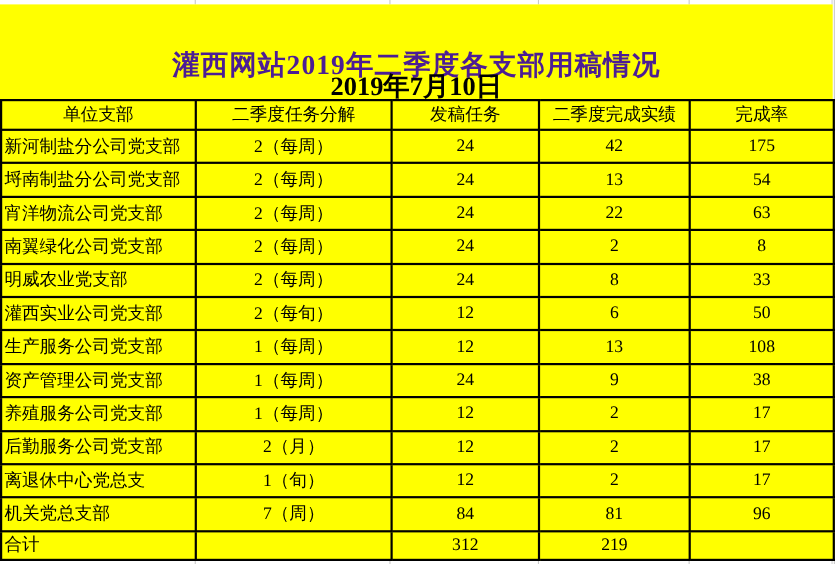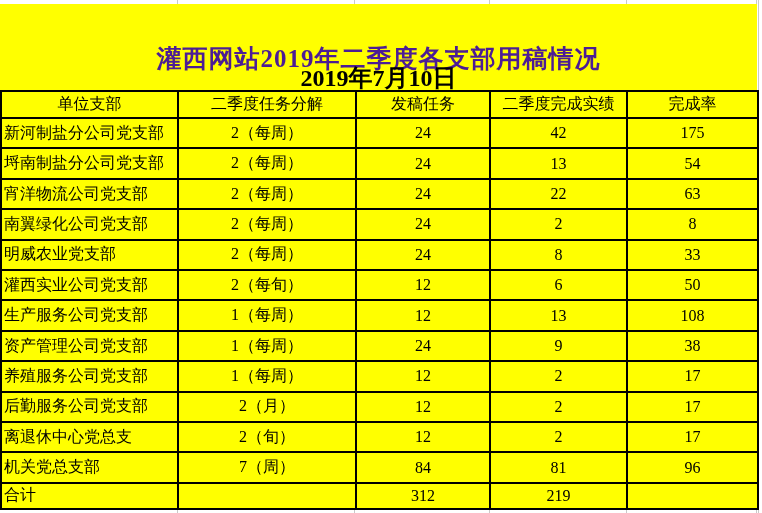--- a/index.html
+++ b/index.html
@@ -143,21 +143,21 @@
           </tr>
           <tr>
             <td class="unit-cell">后勤服务公司党支部</td>
             <td>2（月）</td>
             <td>12</td>
             <td>2</td>
             <td>17</td>
           </tr>
           <tr>
             <td class="unit-cell">离退休中心党总支</td>
-            <td>2（旬）</td>
+            <td>1（旬）</td>
             <td>12</td>
             <td>2</td>
             <td>17</td>
           </tr>
           <tr>
             <td class="unit-cell">机关党总支部</td>
             <td>7（周）</td>
             <td>84</td>
             <td>81</td>
             <td>96</td>

